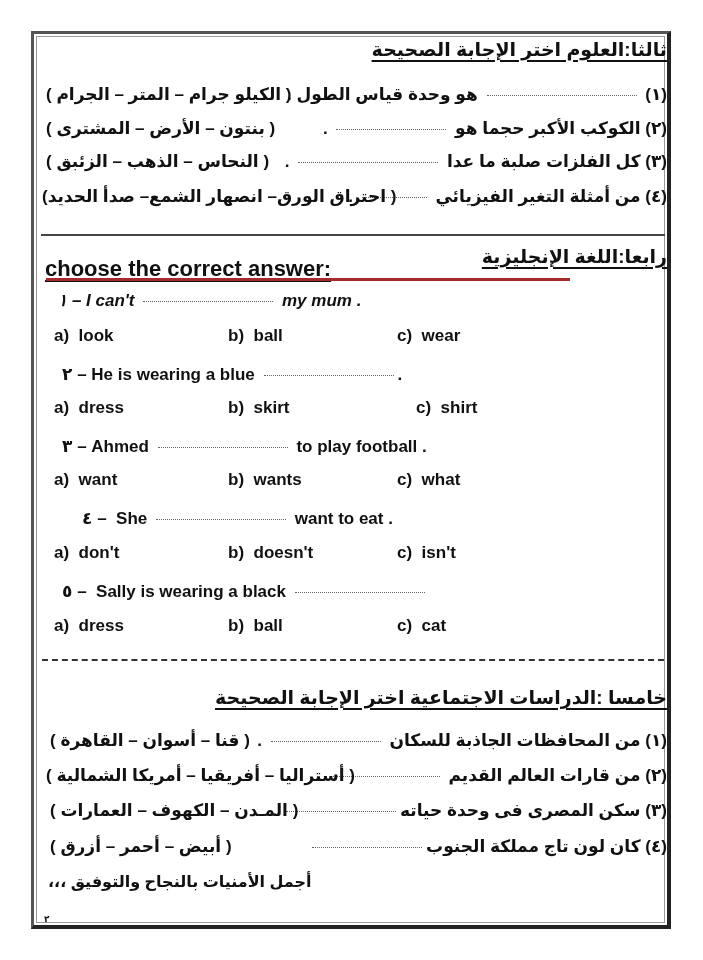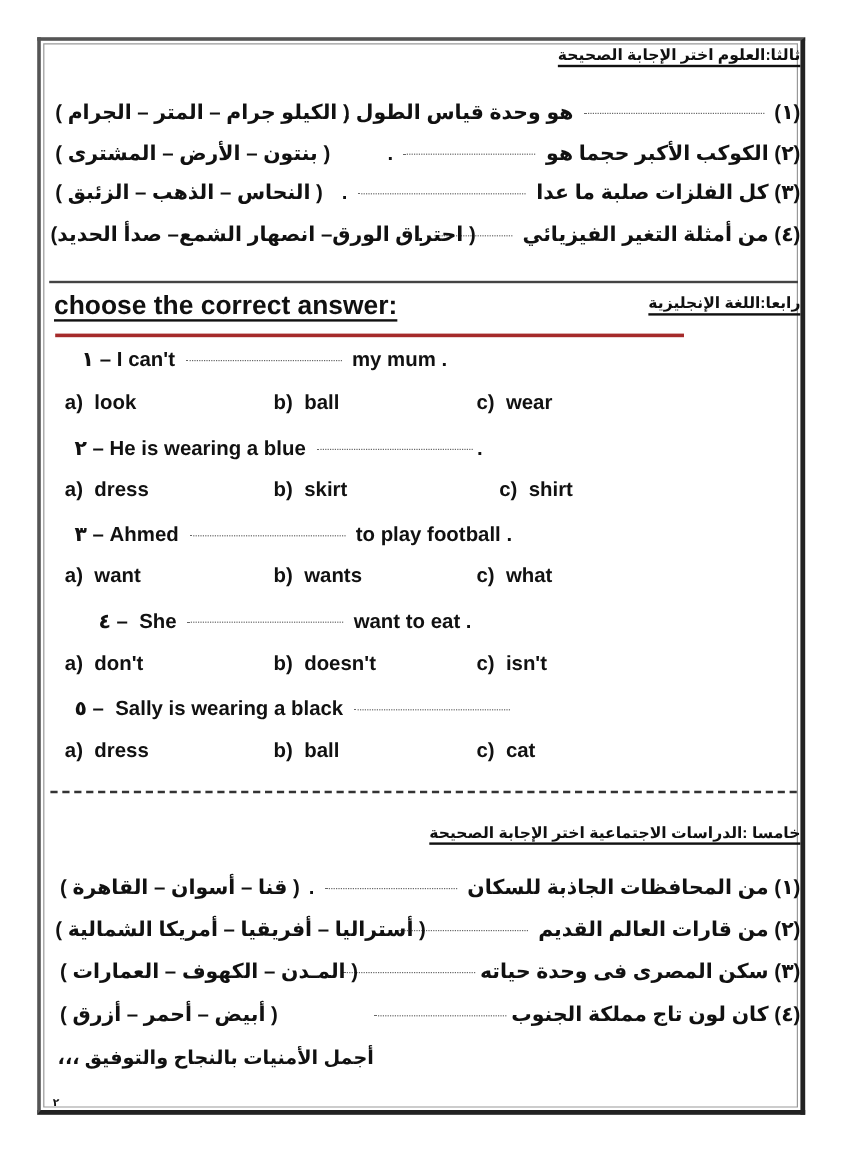--- a/index.html
+++ b/index.html
@@ -6,21 +6,21 @@
   body { width: 703px; height: 960px; position: relative; overflow: hidden; font-family: "Liberation Sans", "DejaVu Sans", sans-serif; color: #111; }
   .frame {
     position: absolute; left: 31px; top: 31px; width: 640px; height: 898px;
     border: 3px solid #555; border-right: 4px solid #222; border-bottom: 4px solid #222;
     box-shadow: inset 0 0 0 2px #fff, inset 0 0 0 3px #999;
     box-sizing: border-box;
   }
   .abs { position: absolute; white-space: nowrap; }
   .ar { direction: rtl; font-weight: bold; font-size: 17px; }
   .en { direction: ltr; font-weight: bold; font-size: 17px; }
-  .title-ar { font-size: 13px; text-decoration: underline; text-decoration-thickness: 2px; text-underline-offset: 4px; }
+  .title-ar { font-size: 19px; text-decoration: underline; text-decoration-thickness: 2px; text-underline-offset: 4px; }
   .title-en { font-size: 22px; text-decoration: underline; text-decoration-thickness: 2px; text-underline-offset: 4px; font-weight: bold; }
   .dots { display: inline-block; border-bottom: 1px dotted #666; height: 0; vertical-align: middle; margin: 0 4px; }
   .hline { position: absolute; height: 2px; background: #444; }
   .redline { position: absolute; height: 3px; background: #a52a2a; }
   .dashline { position: absolute; height: 0; border-top: 2px dashed #333; }
   .opt { position: absolute; font-weight: bold; font-size: 17px; white-space: nowrap; }
   .pagenum { position: absolute; font-size: 9px; font-weight: bold; }
 </style>
 </head>
 <body>
@@ -55,25 +55,25 @@
 <div class="abs ar" style="right:36px; top:186px;">
   <span>(٤)</span>
   <span>من أمثلة التغير الفيزيائي</span>
   <span class="dots" style="width:65px;"></span>
   <span>.</span>
 </div>
 <div class="abs ar" style="left:42px; top:186px;">( احتراق الورق– انصهار الشمع– صدأ الحديد)</div>
 
 <div class="hline" style="left:41px; width:624px; top:234px;"></div>
 
-<div class="abs title-en" style="left:45px; top:242px;text-align:right;">choose the correct answer:</div>
+<div class="abs title-en" style="left:45px; top:256px;text-align:right;">choose the correct answer:</div>
 <div class="abs ar title-ar" style="right:36px; top:245px;">رابعا:اللغة الإنجليزية</div>
 <div class="redline" style="left:46px; width:524px; top:278px;"></div>
 
-<div class="abs en" style="left:68px; top:290px;">
+<div class="abs en" style="left:58px; top:290px;font-style:italic;">
   <span>١</span>
   <span>–</span>
   <span>I can't</span>
   <span class="dots" style="width:130px;"></span>
   <span>my mum .</span>
 </div>
 <div class="opt" style="left:54px; top:326px;"><span>a)</span>&nbsp; <span>look</span></div>
 <div class="opt" style="left:228px; top:326px;"><span>b)</span>&nbsp; <span>ball</span></div>
 <div class="opt" style="left:397px; top:326px;"><span>c)</span>&nbsp; <span>wear</span></div>
 

